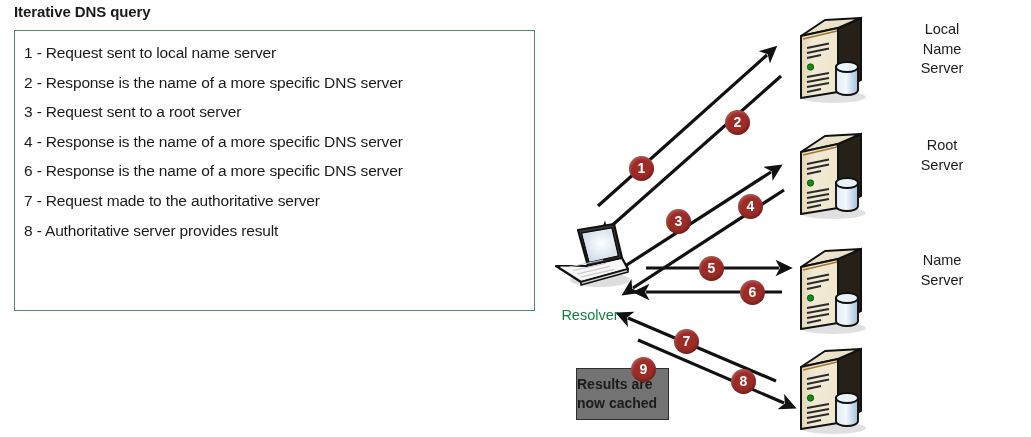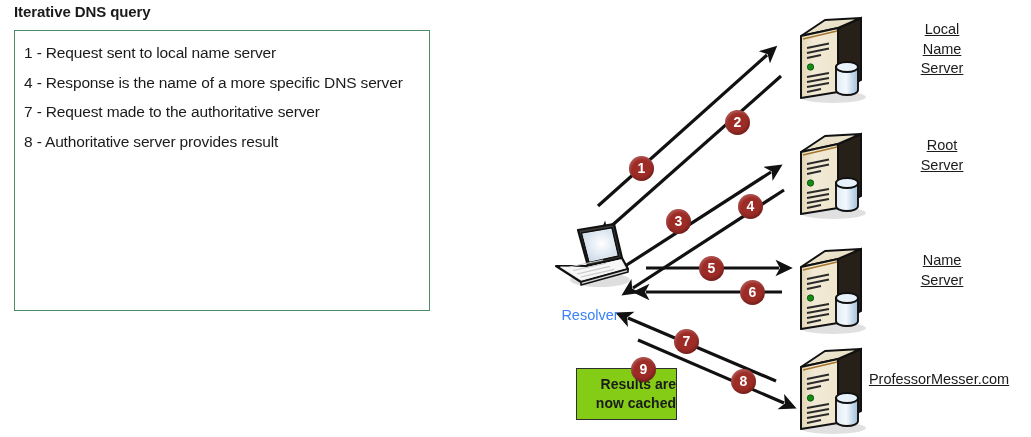--- a/index.html
+++ b/index.html
@@ -16,21 +16,21 @@
 
   
   #page-title{
     position:absolute;left:14px;top:3px;
     font-size:15px;font-weight:bold;color:#1a1a1a;
     letter-spacing:-0.1px;
     white-space:nowrap;
   }
   #steps-box{
     position:absolute;left:14px;top:30px;
-    width:416px;height:281px;
+    width:521px;height:281px;
     border:1.5px solid #4e8b66;
     background:#ffffff;
     box-sizing:border-box;
   }
   #steps-list{
     list-style:none;margin:0;padding:7px 0 0 9px;
   }
   #steps-list li{
     font-size:15.5px;
     line-height:29.6px;
@@ -42,62 +42,64 @@
   
   #diagram{position:absolute;left:536px;top:0px;width:495px;height:437px;}
   svg.layer{position:absolute;left:0;top:0;width:495px;height:437px;overflow:visible;}
 
   .node{position:absolute;}
   .srv-label{
     position:absolute;
     font-size:14.5px;line-height:19.5px;
     color:#1b1b1b;text-align:center;
     white-space:nowrap;
-    text-decoration:underline;
   }
   .resolver-label{
     position:absolute;
-    font-size:14.5px;color:#3b82f6;text-align:center;white-space:nowrap;
+    font-size:14.5px;color:#15803d;text-align:center;white-space:nowrap;
   }
 
   .badge{
     position:absolute;
     width:25px;height:25px;border-radius:50%;
     background:#9d2b26;
     color:#ffffff;
     font-size:14px;font-weight:bold;
     line-height:25px;text-align:center;
     box-shadow:inset -1px -2px 3px rgba(0,0,0,.28), inset 1px 2px 3px rgba(255,255,255,.22);
   }
 
   #cached-box{
     position:absolute;left:40px;top:368px;
-    width:101px;height:52px;
+    width:93px;height:52px;
     border:1.5px solid #2f2f2f;
-    background:#84cc16;
+    background:#737373;
     box-sizing:border-box;
     display:flex;flex-direction:column;
-    align-items:flex-end;justify-content:center;
+    align-items:flex-start;justify-content:center;
   }
   #cached-box span{
     display:block;font-size:14px;font-weight:bold;color:#1b1b1b;
     line-height:19px;white-space:nowrap;
   }
 </style>
 </head>
 <body>
 
 <div class="canvas">
 
   <div id="page-title">Iterative DNS query</div>
 
   <div id="steps-box">
     <ul id="steps-list">
       <li>1 - Request sent to local name server</li>
+      <li>2 - Response is the name of a more specific DNS server</li>
+      <li>3 - Request sent to a root server</li>
       <li>4 - Response is the name of a more specific DNS server</li>
+      <li>6 - Response is the name of a more specific DNS server</li>
       <li>7 - Request made to the authoritative server</li>
       <li>8 - Authoritative server provides result</li>
     </ul>
   </div>
 
   <div id="diagram">
 
     <svg class="layer" viewBox="0 0 495 437">
       <defs>
         <marker id="ah" markerWidth="7" markerHeight="7" refX="1.1" refY="2.6" orient="auto" markerUnits="strokeWidth">
@@ -275,21 +277,20 @@
           <path d="M26 65 L48 61"></path>
             <path d="M26 70 L48 66"></path>
           <path d="M26 75 L48 71"></path>
             <path d="M26 80 L40 77"></path>
         </g>
         <path d="M55 55 L55 78 A11 5 0 0 0 77 78 L77 55 Z" fill="url(#db)" stroke="#111" stroke-width="1.9"></path>
         <ellipse cx="66" cy="55" rx="11" ry="5" fill="#e8f2fb" stroke="#111" stroke-width="1.9"></ellipse>
       </svg>
     </div>
     <div class="srv-label" style="left:310px;top:370px;width:186px;text-align:center;">
-      <div>ProfessorMesser.com</div>
     </div>
 
     <div class="badge" style="left:93px;top:156px;">1</div>
     <div class="badge" style="left:189px;top:110px;">2</div>
     <div class="badge" style="left:130px;top:209px;">3</div>
     <div class="badge" style="left:202px;top:194px;">4</div>
     <div class="badge" style="left:163px;top:256px;">5</div>
     <div class="badge" style="left:204px;top:280px;">6</div>
     <div class="badge" style="left:138px;top:329px;">7</div>
     <div class="badge" style="left:195px;top:369px;">8</div>

